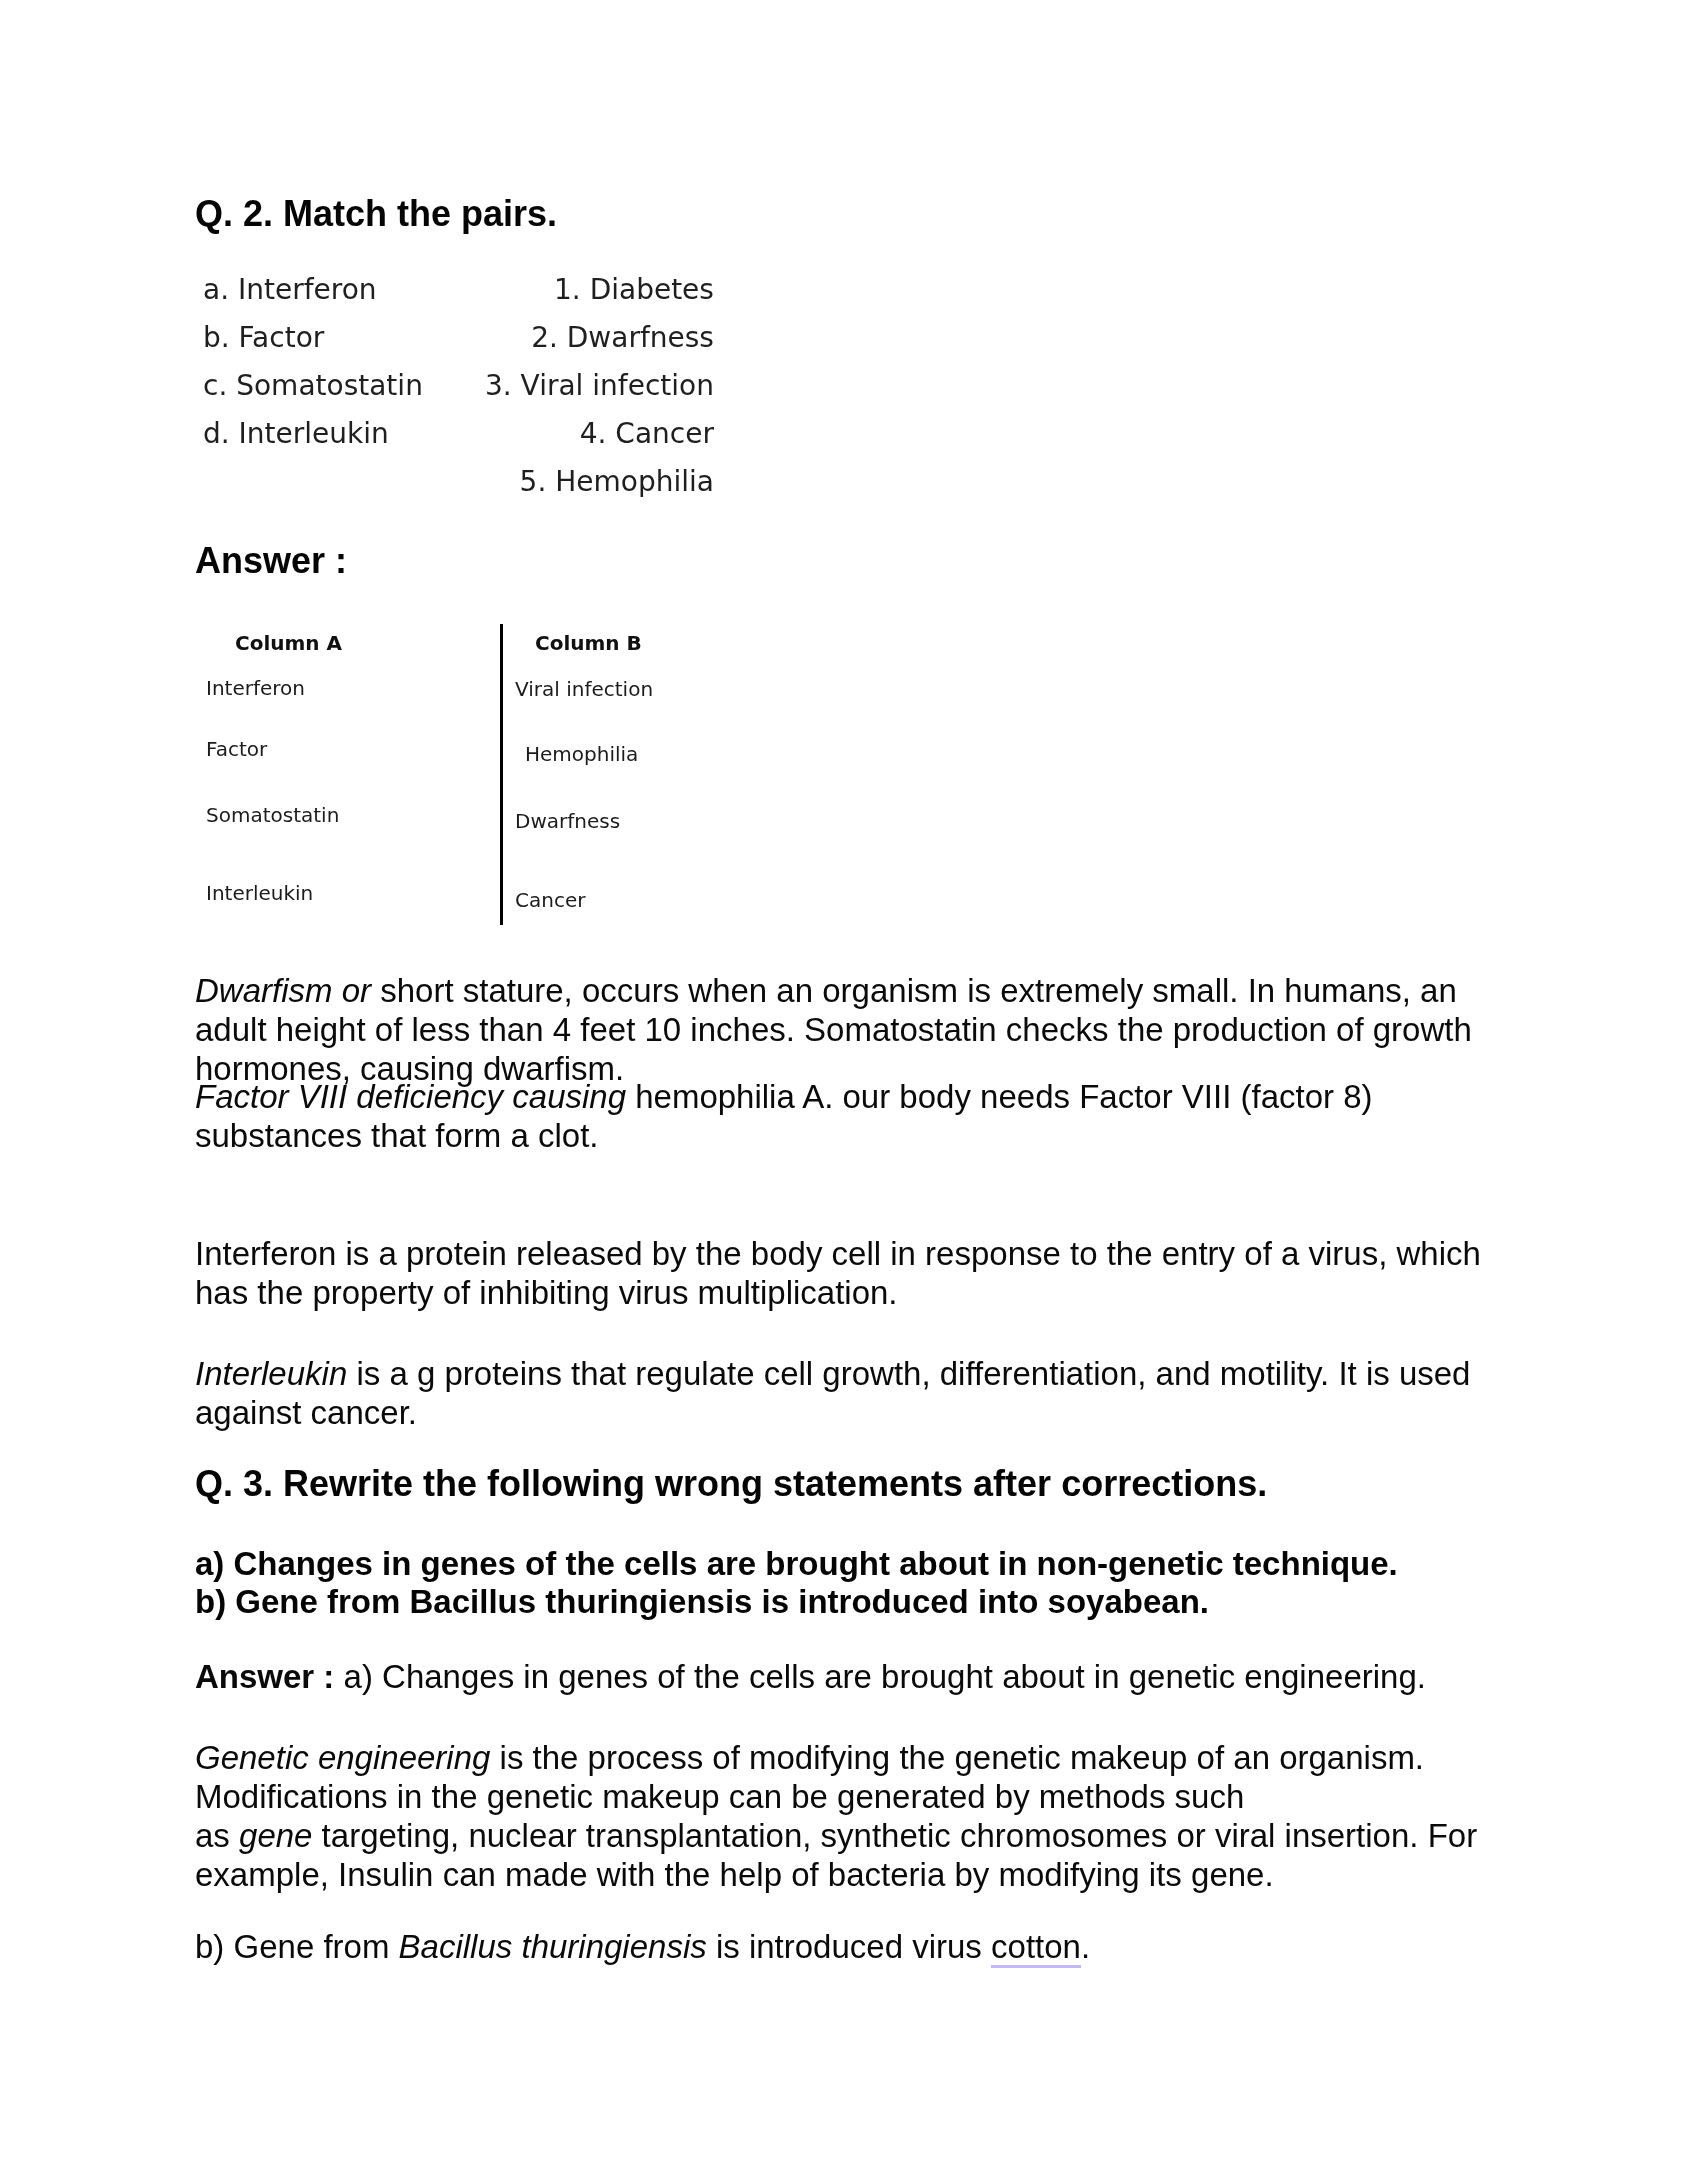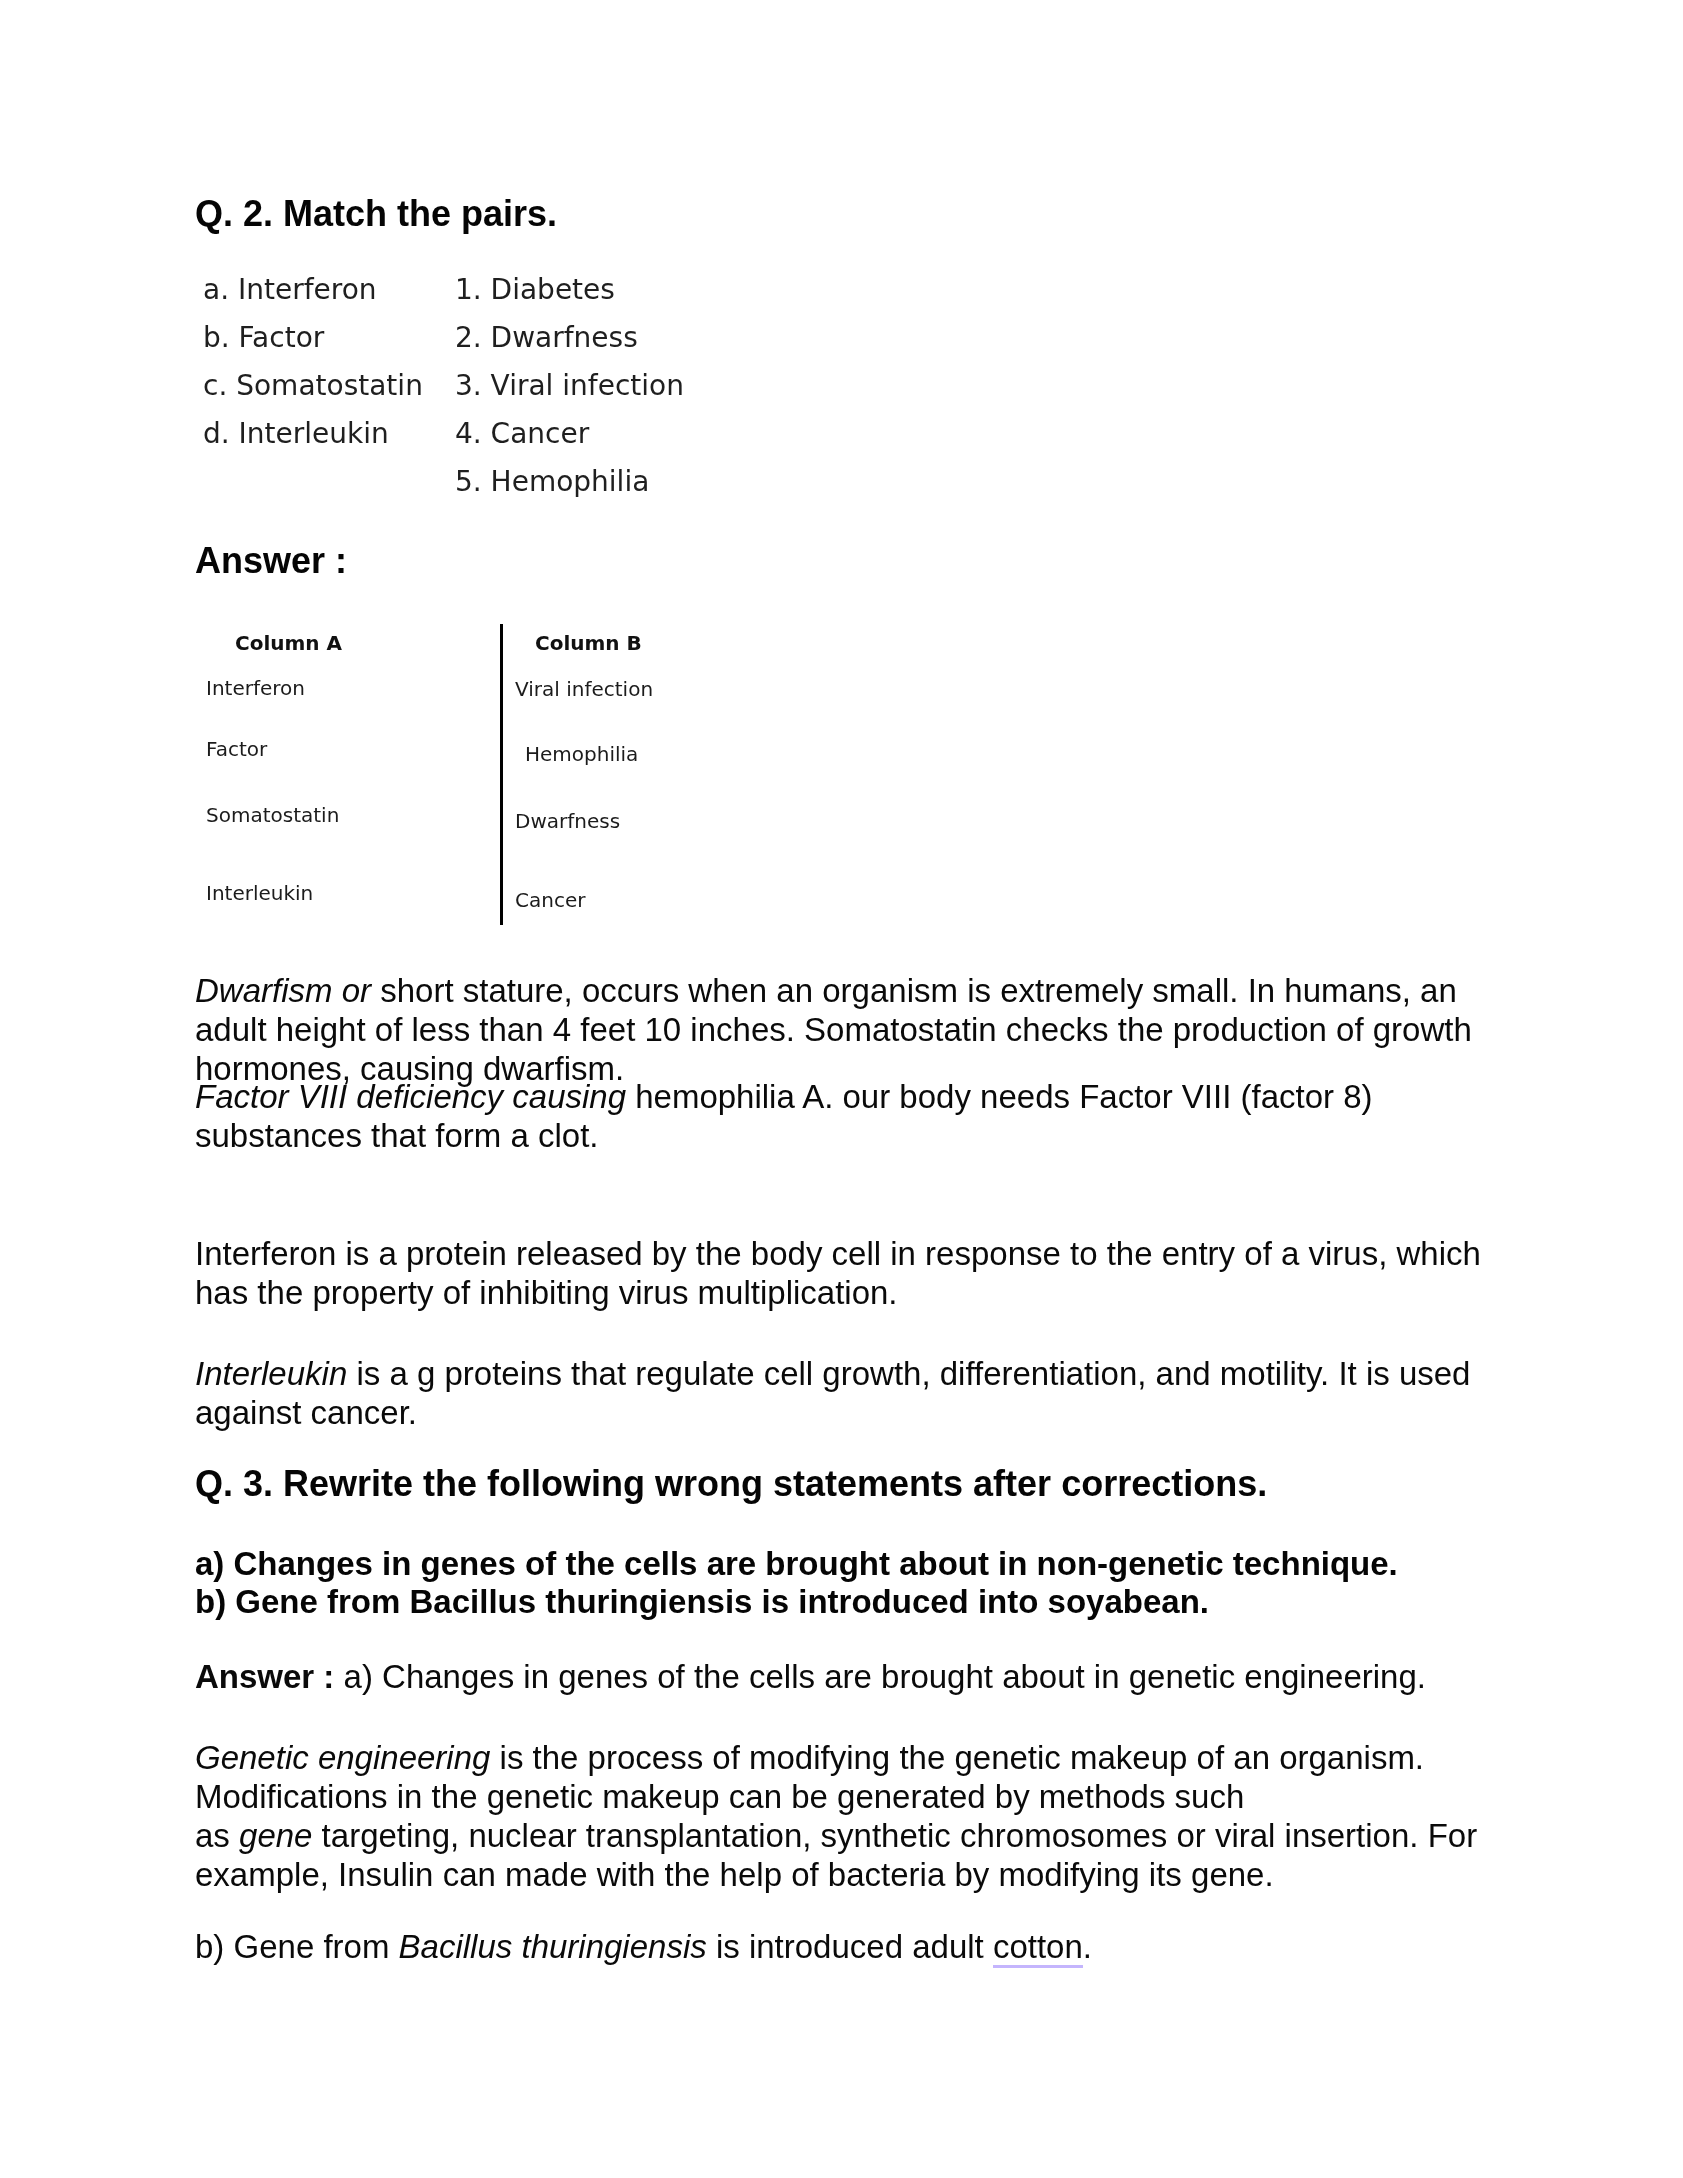--- a/index.html
+++ b/index.html
@@ -25,21 +25,21 @@
   
   .match-col {
     position: absolute;
     font-family: "DejaVu Sans", sans-serif;
     font-size: 28px;
     line-height: 48px;
     color: #1f1f1f;
     white-space: pre;
   }
   #match-left  { left: 203px; top: 266px; }
-  #match-right { left: 455px; top: 266px; }
+  #match-right { left: 485px; top: 266px; text-align: right; }
   
   #answer-table {
     position: absolute;
     left: 195px;
     top: 622px;
     width: 634px;
     height: 309px;
   }
   #tbl-divider {
     position: absolute;
@@ -136,17 +136,17 @@
   <div id="answer2-line" class="body-text">
       <div class="line"><span class="seg-b">Answer :</span><span> a) Changes in genes of the cells are brought about in genetic engineering.</span></div>
     </div>
   <div id="para-genetic" class="body-text">
       <div class="line"><span class="seg-i">Genetic engineering</span><span> is the process of modifying the genetic makeup of an organism.</span></div>
       <div class="line"><span>Modifications in the genetic makeup can be generated by methods such</span></div>
       <div class="line"><span>as </span><span class="seg-i">gene</span><span> targeting, nuclear transplantation, synthetic chromosomes or viral insertion. For</span></div>
       <div class="line"><span>example, Insulin can made with the help of bacteria by modifying its gene.</span></div>
     </div>
   <div id="final-line" class="body-text">
-      <div class="line"><span>b) Gene from </span><span class="seg-i">Bacillus thuringiensis</span><span> is introduced adult </span><span class="seg-u">cotton</span><span>.</span></div>
+      <div class="line"><span>b) Gene from </span><span class="seg-i">Bacillus thuringiensis</span><span> is introduced virus </span><span class="seg-u">cotton</span><span>.</span></div>
     </div>
 
 </div>
 
 
 </body></html>

